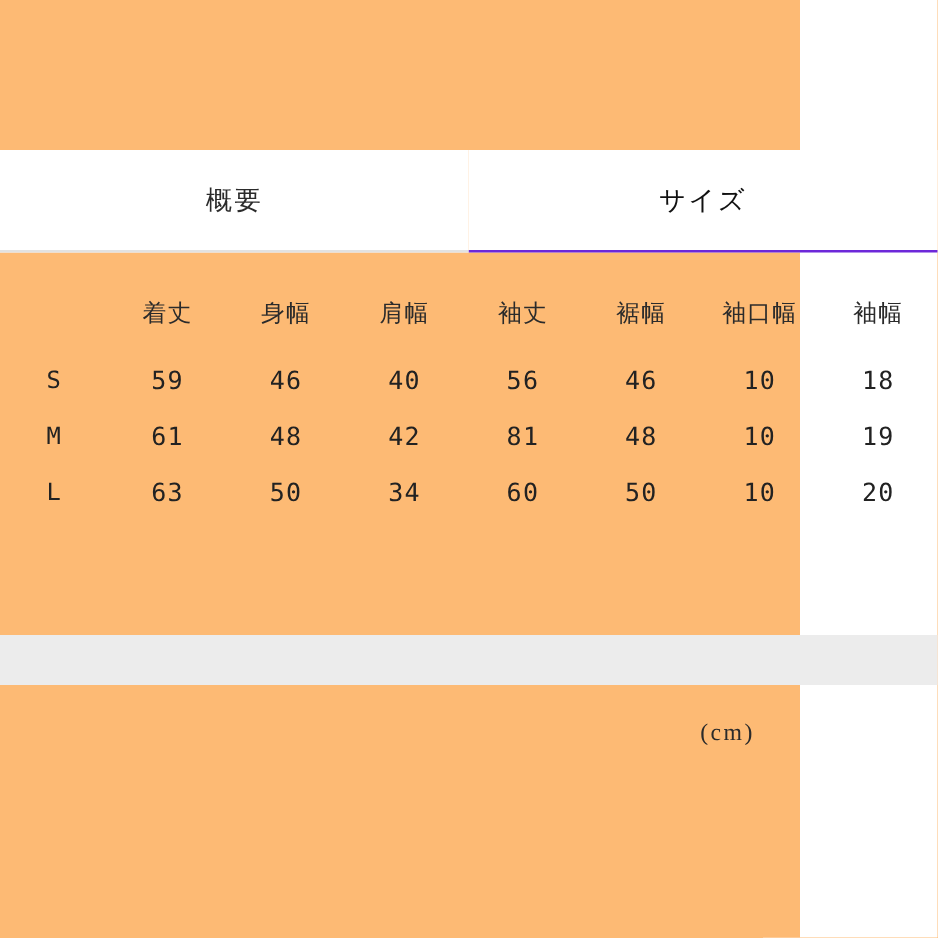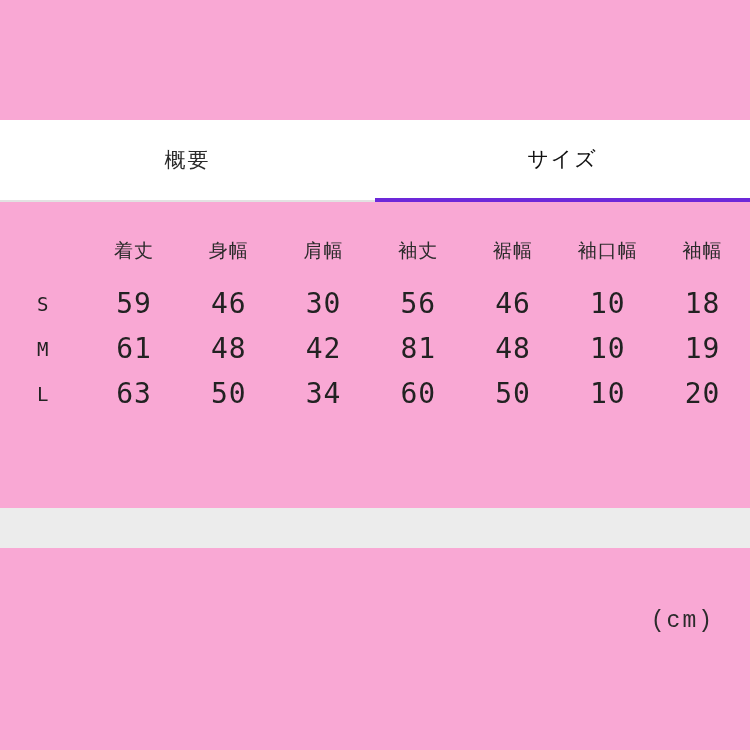--- a/index.html
+++ b/index.html
@@ -9,23 +9,23 @@
   body {
     width: 750px;
     height: 750px;
     background: #ffffff;
     font-family: "Liberation Sans", sans-serif;
     color: #1a1a1a;
     overflow: hidden;
   }
   .page {
     position: relative;
-    width: 750px;
+    width: 640px;
     height: 750px;
-    background: #f9a8d4;
+    background: #fdba74;
   }
 
   
   .tabs {
     position: absolute;
     top: 120px;
     left: 0;
     width: 750px;
     height: 82px;
     display: flex;
@@ -37,21 +37,21 @@
     justify-content: center;
     font-size: 21px;
     letter-spacing: 2px;
     color: #2b2b2b;
     background: #ffffff;
     border-bottom: 2px solid #e2e2e2;
     box-sizing: border-box;
     user-select: none;
   }
   .tab.active {
-    border-bottom: 4px solid #6d28d9;
+    border-bottom: 2px solid #6d28d9;
     color: #111111;
   }
 
   
   .size-table {
     position: absolute;
     top: 228px;
     left: 0;
     width: 750px;
     border-collapse: collapse;
@@ -69,21 +69,21 @@
     vertical-align: middle;
     font-family: Liberation Mono, monospace;
   }
   .size-table thead th {
     font-size: 19px;
     letter-spacing: 1px;
     color: #2b2b2b;
     padding-bottom: 8px;
   }
   .size-table tbody td {
-    font-size: 28px;
+    font-size: 20px;
     color: #222222;
     font-family: "DejaVu Sans Mono", "Liberation Mono", monospace;
     letter-spacing: 1px;
   }
   .size-table tbody td.size-label {
     font-size: 19px;
   }
   .size-table thead th.corner {
     font-size: 19px;
   }
@@ -96,25 +96,24 @@
     width: 750px;
     height: 40px;
     background: #ececec;
   }
 
   
   .unit-note {
     position: absolute;
     right: 36px;
     top: 576px;
-    font-size: 23px;
+    font-size: 19px;
     letter-spacing: 2px;
-    font-family: Liberation Mono, monospace;
+    font-family: Liberation Serif, serif;
     color: #2b2b2b;
-    margin-top: 32px;
   }
 </style>
 </head>
 <body>
 
 <div class="page">
 
   <div class="tabs">
     <div class="tab">
       <span>概要</span>
@@ -145,21 +144,21 @@
         <th>裾幅</th>
         <th>袖口幅</th>
         <th>袖幅</th>
       </tr>
     </thead>
     <tbody>
       <tr>
         <td class="size-label">S</td>
         <td>59</td>
         <td>46</td>
-        <td>30</td>
+        <td>40</td>
         <td>56</td>
         <td>46</td>
         <td>10</td>
         <td>18</td>
       </tr>
       <tr>
         <td class="size-label">M</td>
         <td>61</td>
         <td>48</td>
         <td>42</td>

